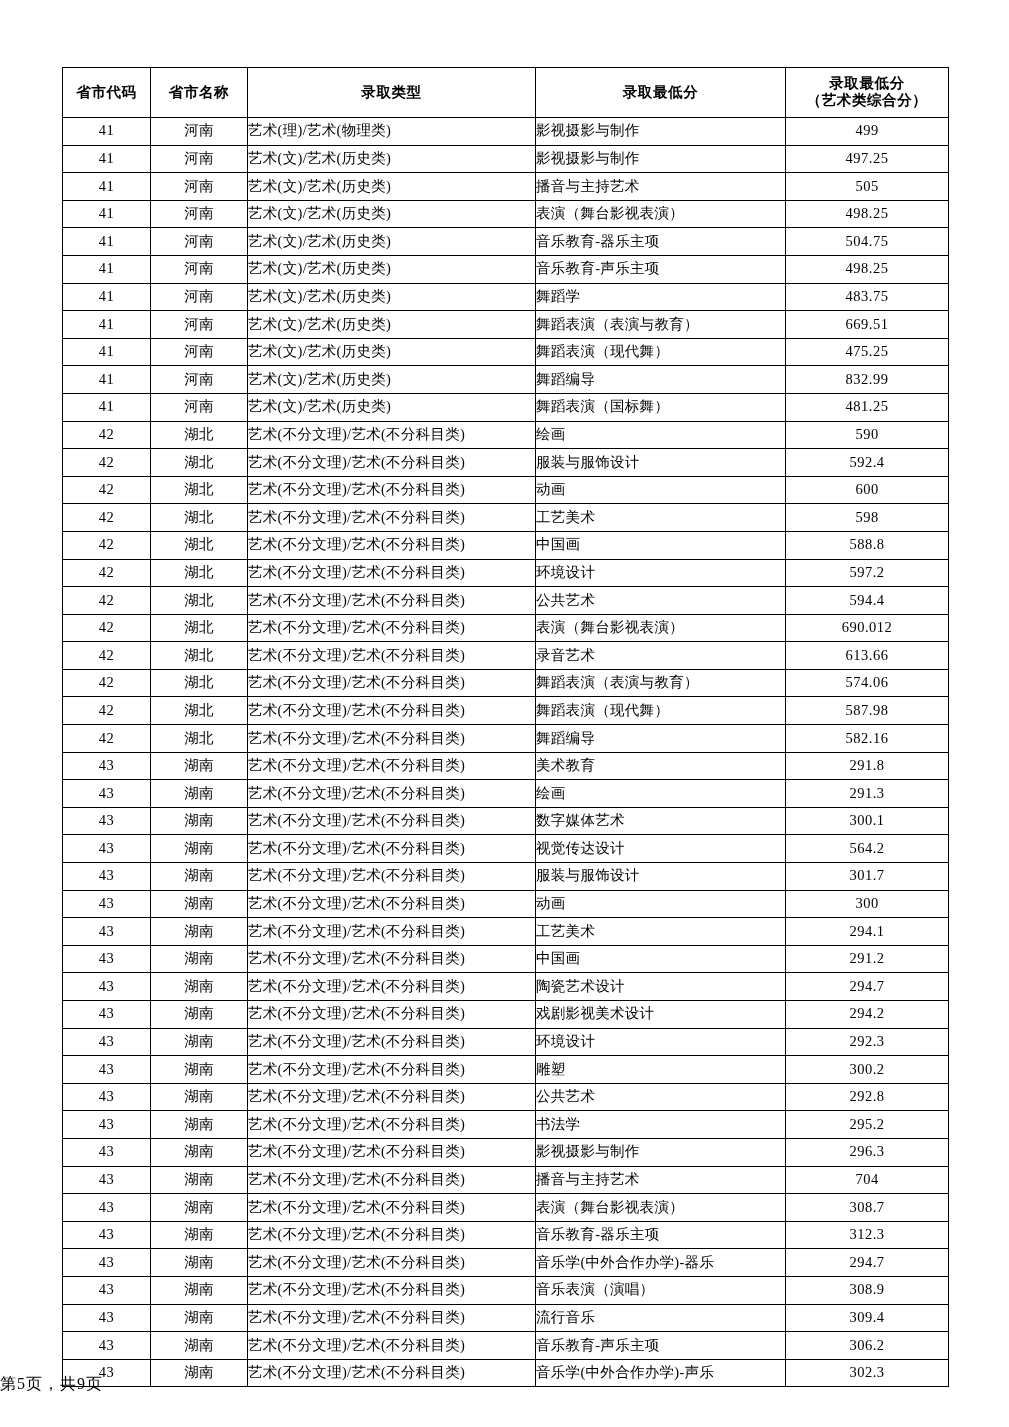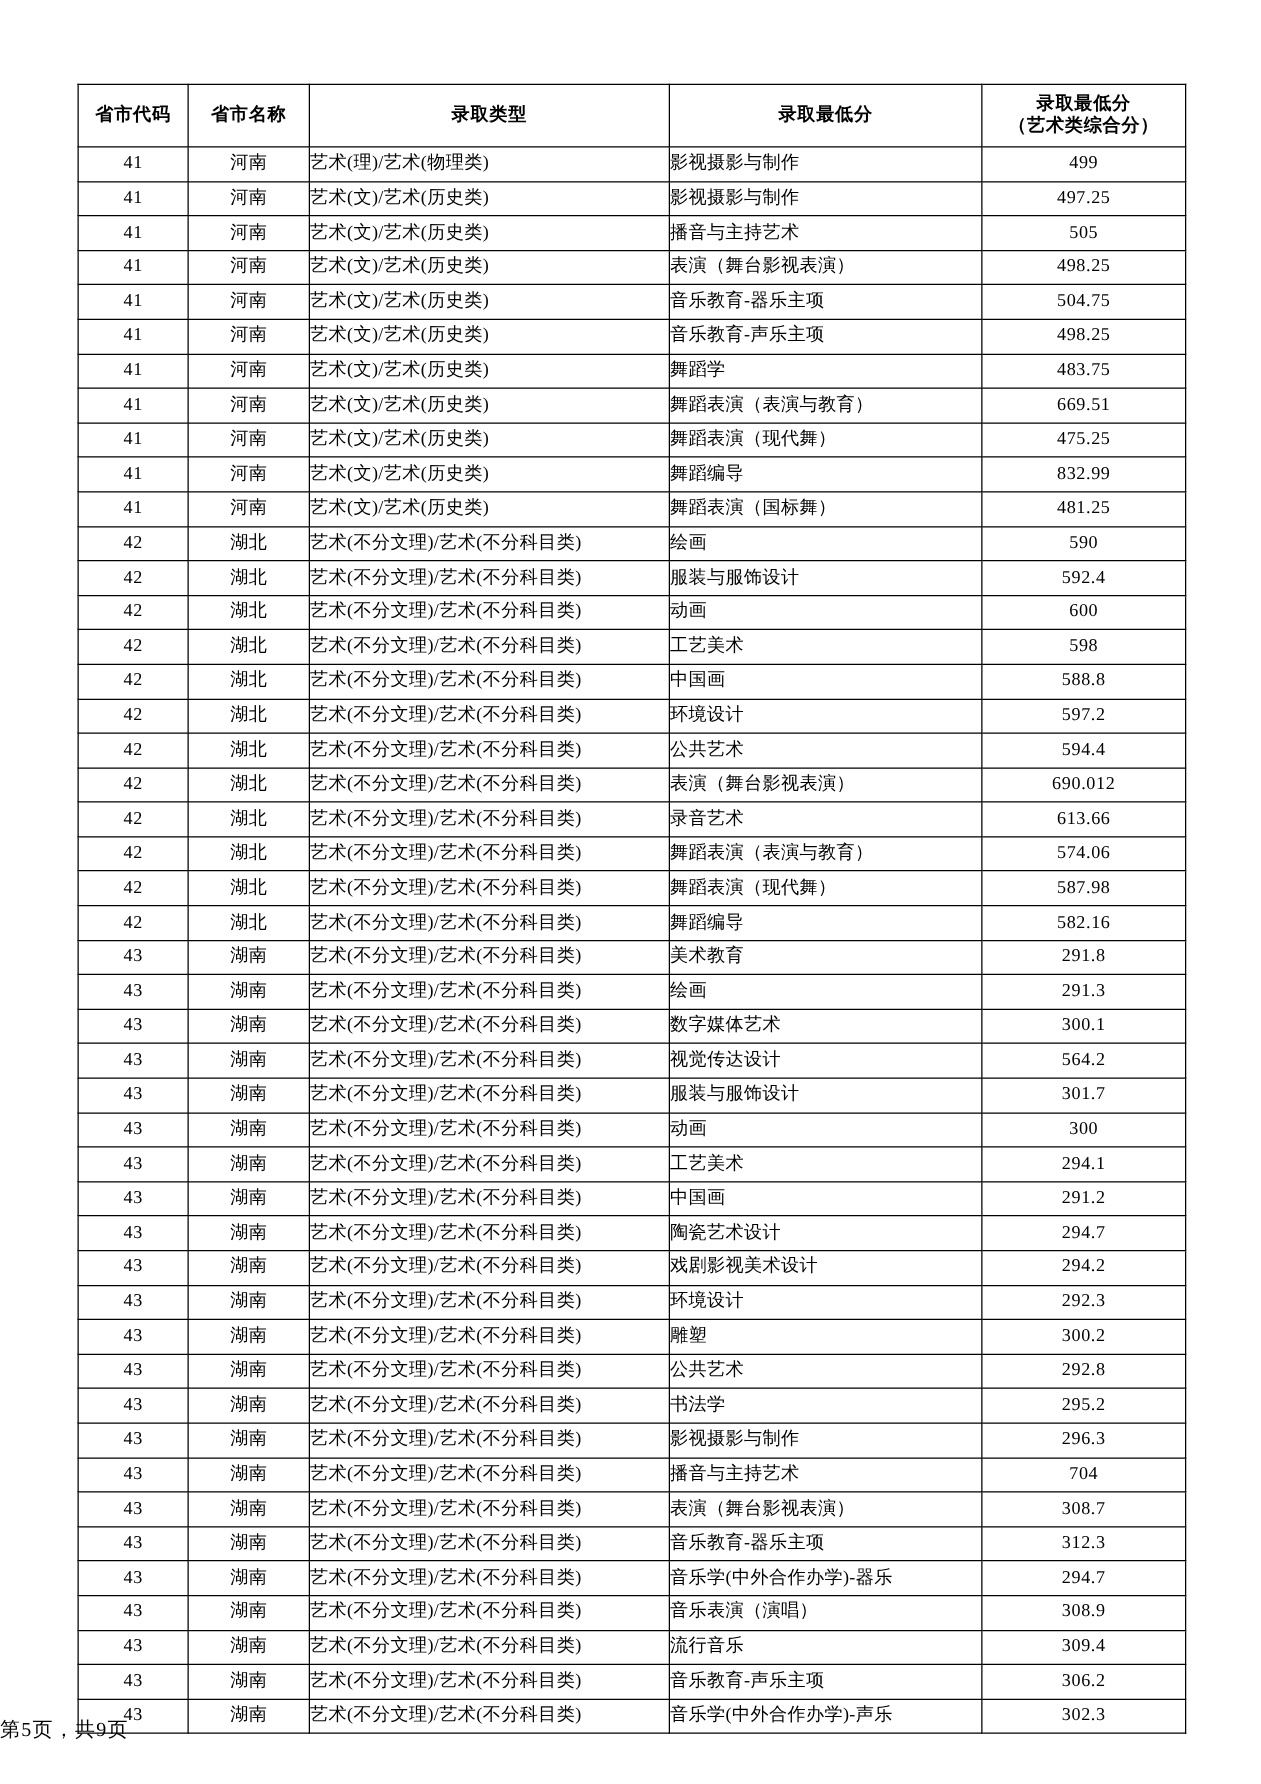--- a/index.html
+++ b/index.html
@@ -49,21 +49,21 @@
     vertical-align: middle;
   }
   table.score-table thead th {
     height: 45px;
     font-weight: bold;
     text-align: center;
     letter-spacing: 0.6px;
     padding: 2px 2px;
   }
   table.score-table thead th .hdr-l1 { display: block; }
-  table.score-table thead th .hdr-l2 { display: block; }
+  table.score-table thead th .hdr-l2 { display: block; font-family: Liberation Mono, monospace; }
 
   table.score-table tbody td {
     height: 26.6px;
   }
   td.cell-code,
   td.cell-name,
   td.cell-score {
     text-align: center;
   }
   td.cell-type,

